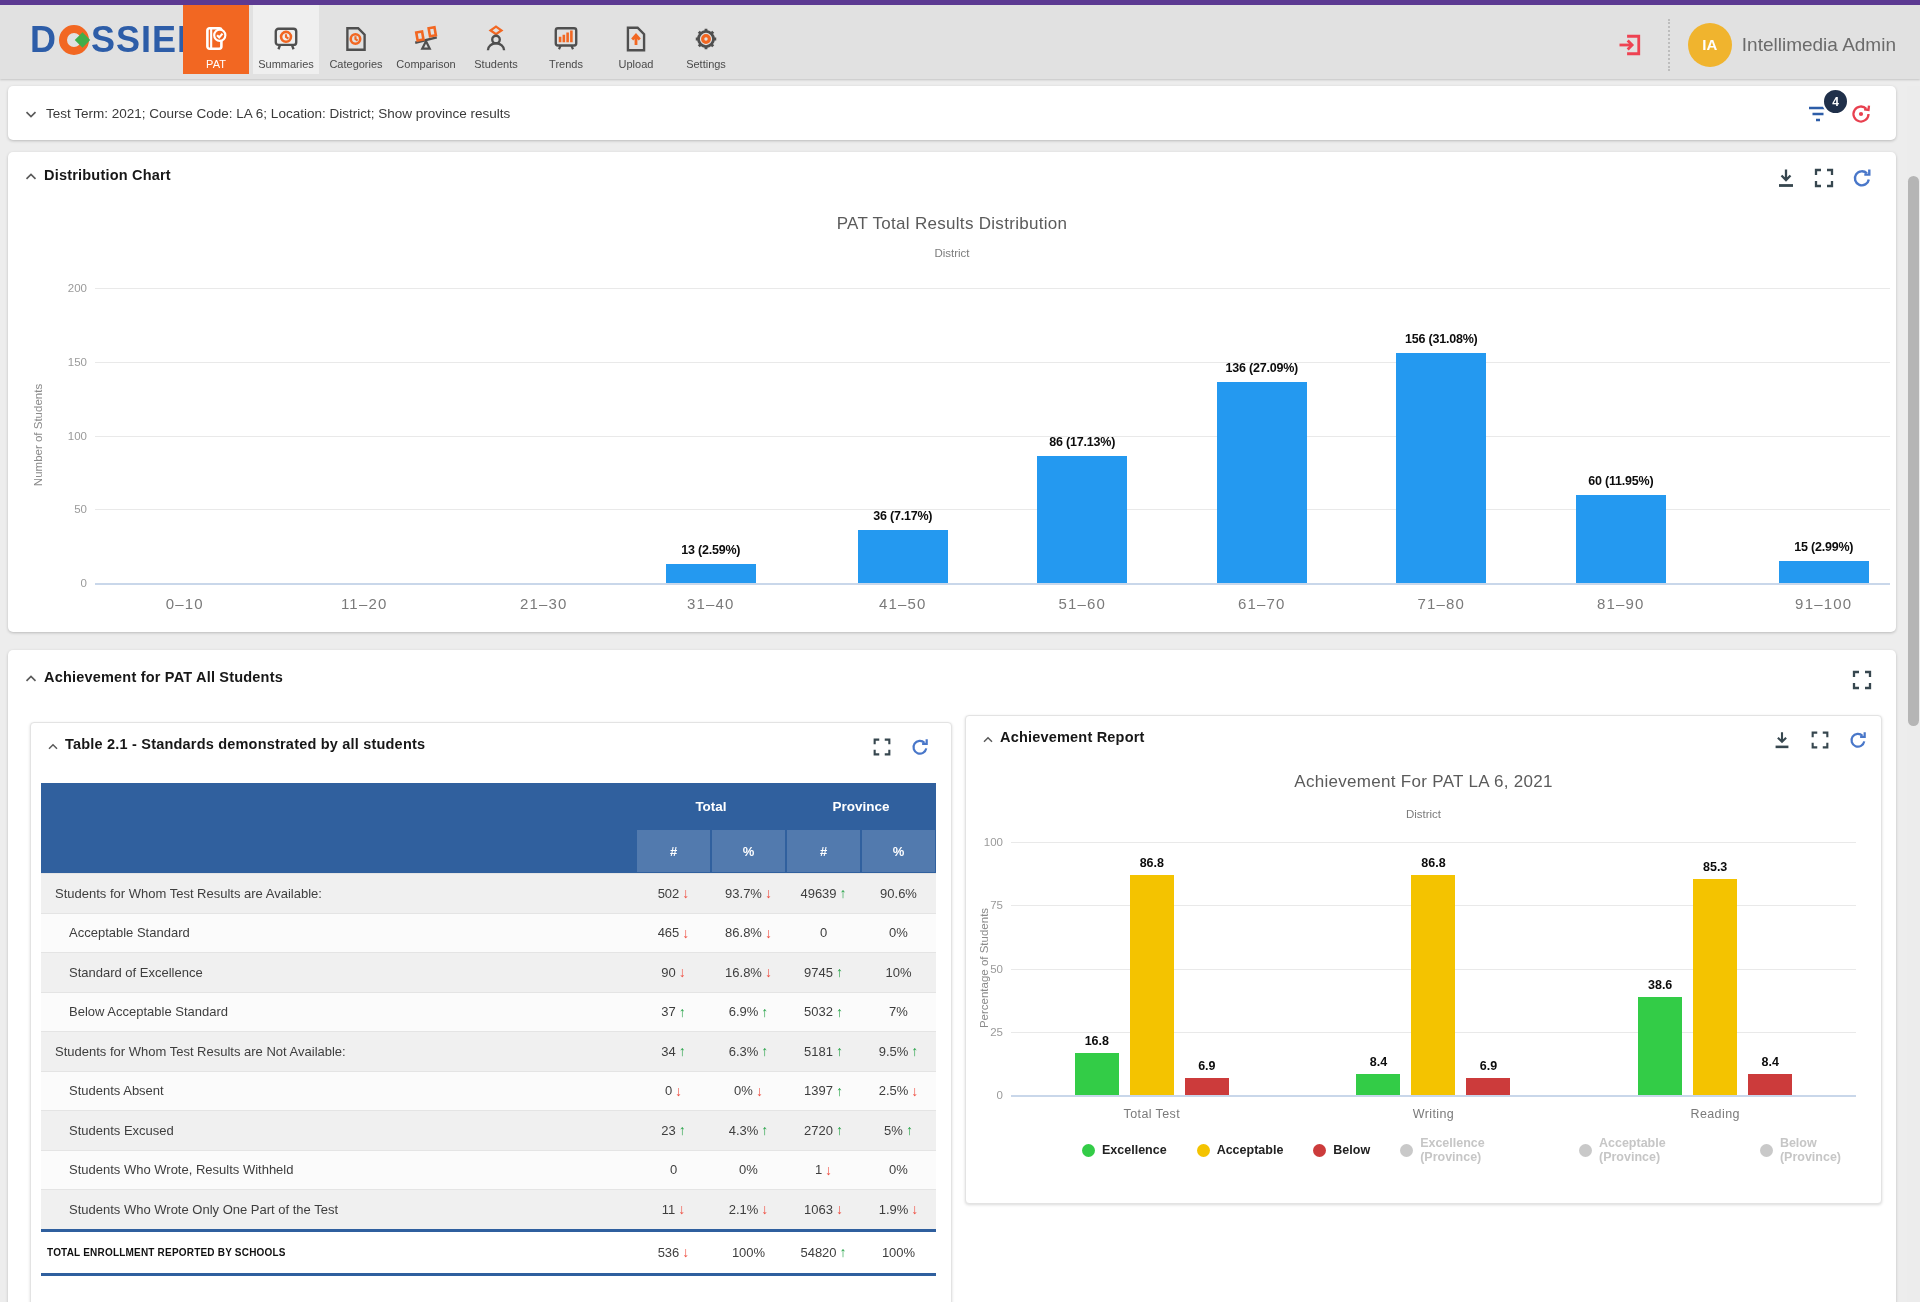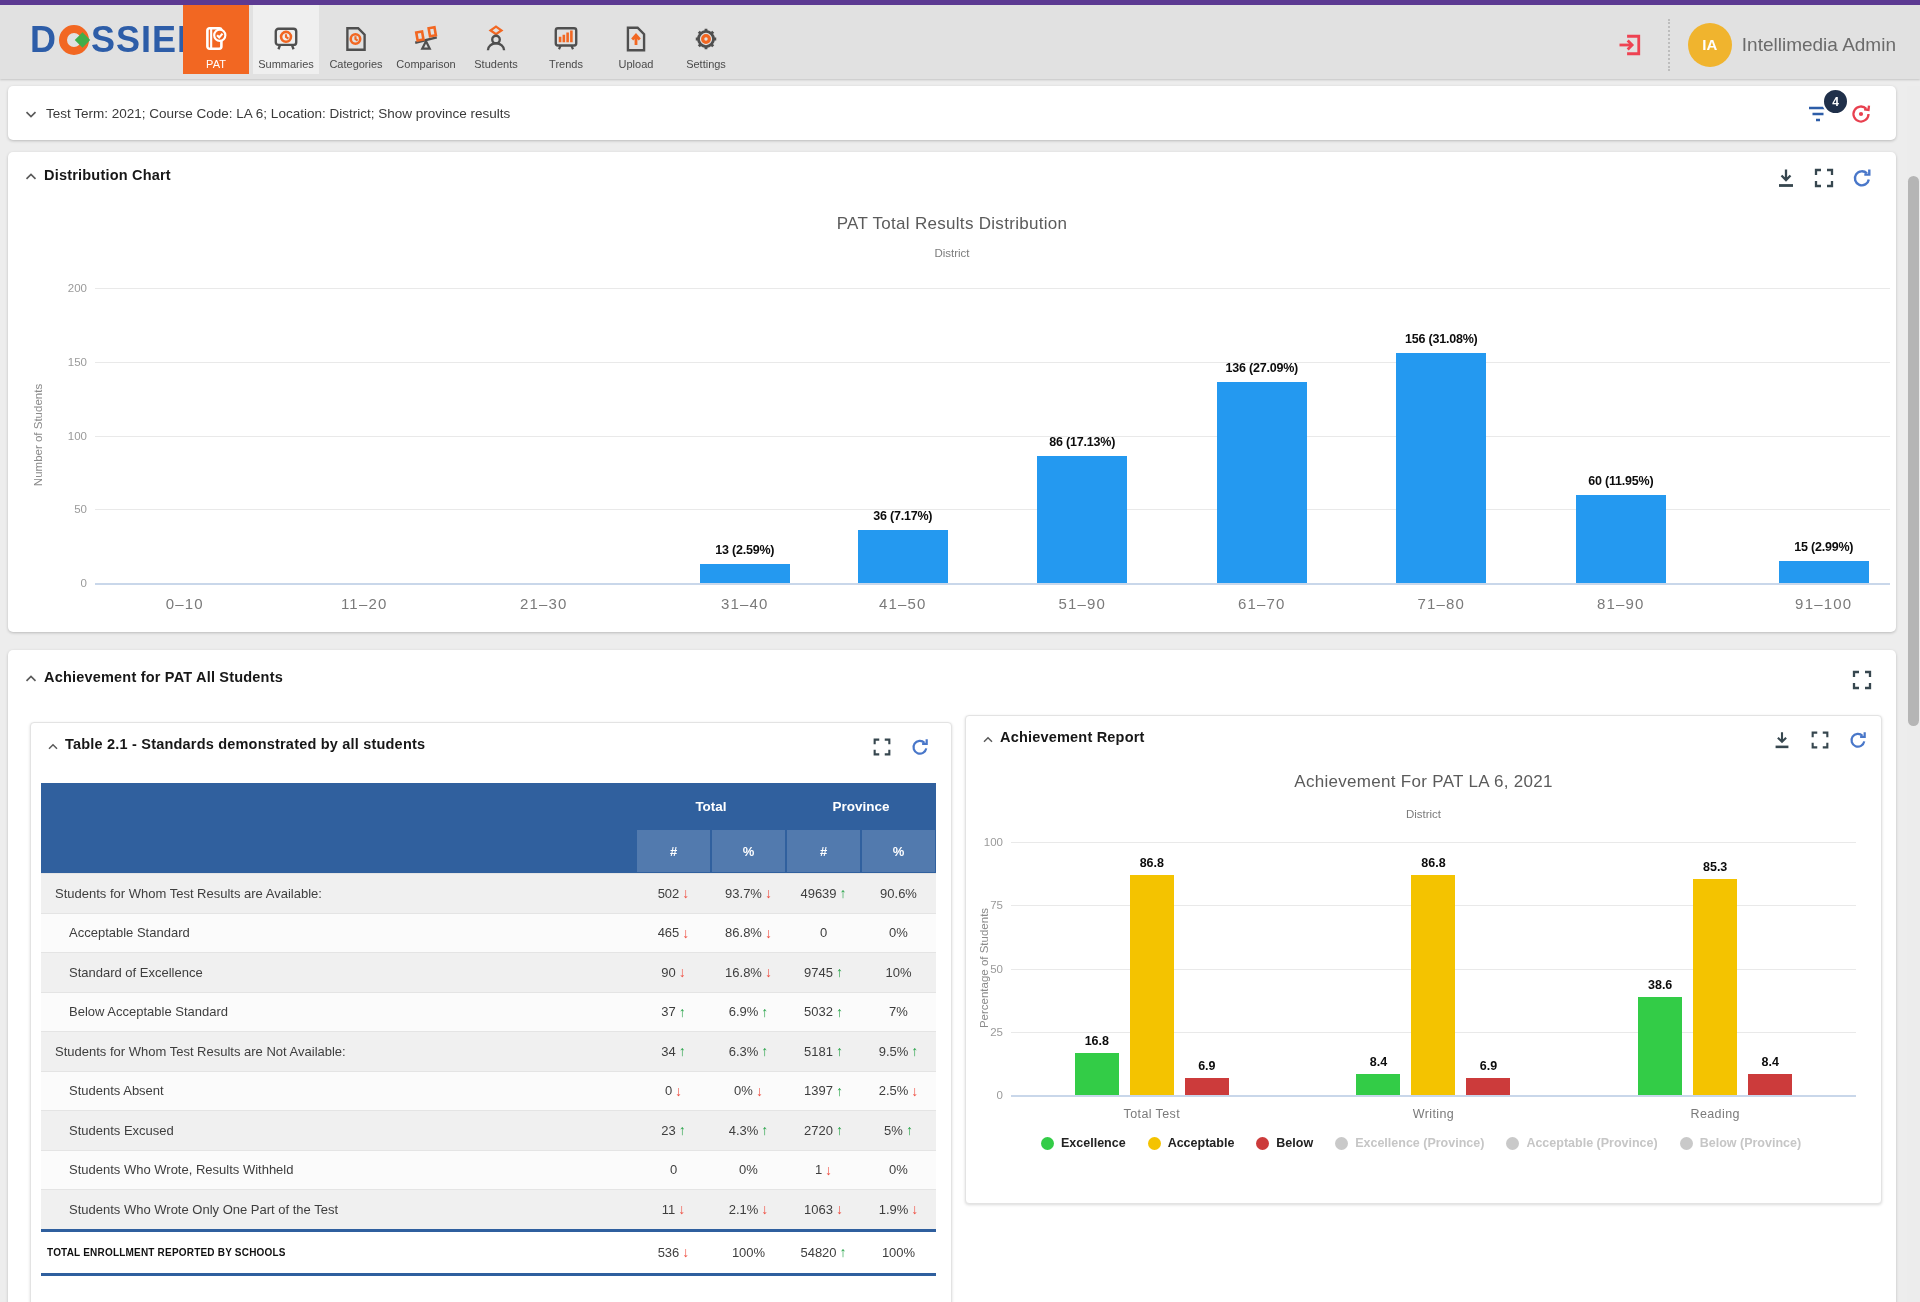--- a/index.html
+++ b/index.html
@@ -90,21 +90,21 @@
     border-top:3px solid #2f5f9e;border-bottom:3px solid #2f5f9e;box-sizing:border-box;}
   .t-total .t-lb{font-weight:bold;color:#101010;font-size:10px;letter-spacing:.2px;}
 
   
   .grp{position:absolute;bottom:0;display:flex;align-items:flex-end;justify-content:center;gap:11px;height:100%;}
   .abar{position:relative;width:44px;}
   .abar .v{position:absolute;bottom:100%;margin-bottom:5px;width:60px;left:50%;transform:translateX(-50%);
     text-align:center;font-size:12.5px;font-weight:bold;color:#0c0c0c;}
   .gx{position:absolute;top:100%;margin-top:12px;width:100%;text-align:center;font-size:12.5px;
     color:#7a7a7a;letter-spacing:.4px;}
-  .legend{position:absolute;display:flex;gap:22px;}
+  .legend{position:absolute;display:flex;gap:30px;margin-left:41px;}
   .lg-it{display:flex;align-items:center;gap:7px;font-size:12.5px;font-weight:bold;color:#222;cursor:pointer;}
   .lg-it.dis{color:#c6c6c6;}
   .lg-dot{width:13px;height:13px;border-radius:50%;}
 
   
   .scroll-track{position:absolute;right:0;top:86px;width:13px;height:1216px;background:#ececec;}
   .scroll-thumb{position:absolute;right:1px;top:90px;width:11px;height:550px;background:#b5b5b5;border-radius:6px;}
 </style>
 </head>
 <body>
@@ -271,34 +271,34 @@
         <div class="ytick" style="top: 0px;">200</div>
         <div class="slot" style="left: 0px; width: 179.5px; height: 295px;">
           <div class="xlab">0–10</div>
         </div>
         <div class="slot" style="left: 179.5px; width: 179.5px; height: 295px;">
           <div class="xlab">11–20</div>
         </div>
         <div class="slot" style="left: 359px; width: 179.5px; height: 295px;">
           <div class="xlab">21–30</div>
         </div>
-        <div class="slot" style="left: 560px; width: 179.5px; height: 295px;">
+        <div class="slot" style="left: 526px; width: 179.5px; height: 295px;">
           <div class="bar" style="width: 90px; height: 19.175px; left: 44.75px; background: rgb(36, 153, 240);"></div>
           <div class="bar-lb" style="left: 9.75px; bottom: 26.175px;">13 (2.59%)</div>
           <div class="xlab">31–40</div>
         </div>
         <div class="slot" style="left: 718px; width: 179.5px; height: 295px;">
           <div class="bar" style="width: 90px; height: 53.1px; left: 44.75px; background: rgb(36, 153, 240);"></div>
           <div class="bar-lb" style="left: 9.75px; bottom: 60.1px;">36 (7.17%)</div>
           <div class="xlab">41–50</div>
         </div>
         <div class="slot" style="left: 897.5px; width: 179.5px; height: 295px;">
           <div class="bar" style="width: 90px; height: 126.85px; left: 44.75px; background: rgb(36, 153, 240);"></div>
           <div class="bar-lb" style="left: 9.75px; bottom: 133.85px;">86 (17.13%)</div>
-          <div class="xlab">51–90</div>
+          <div class="xlab">51–60</div>
         </div>
         <div class="slot" style="left: 1077px; width: 179.5px; height: 295px;">
           <div class="bar" style="width: 90px; height: 200.6px; left: 44.75px; background: rgb(36, 153, 240);"></div>
           <div class="bar-lb" style="left: 9.75px; bottom: 207.6px;">136 (27.09%)</div>
           <div class="xlab">61–70</div>
         </div>
         <div class="slot" style="left: 1256.5px; width: 179.5px; height: 219px;">
           <div class="bar" style="width: 90px; height: 230.1px; left: 44.75px; background: rgb(36, 153, 240);"></div>
           <div class="bar-lb" style="left: 9.75px; bottom: 237.1px;">156 (31.08%)</div>
           <div class="xlab">71–80</div>

